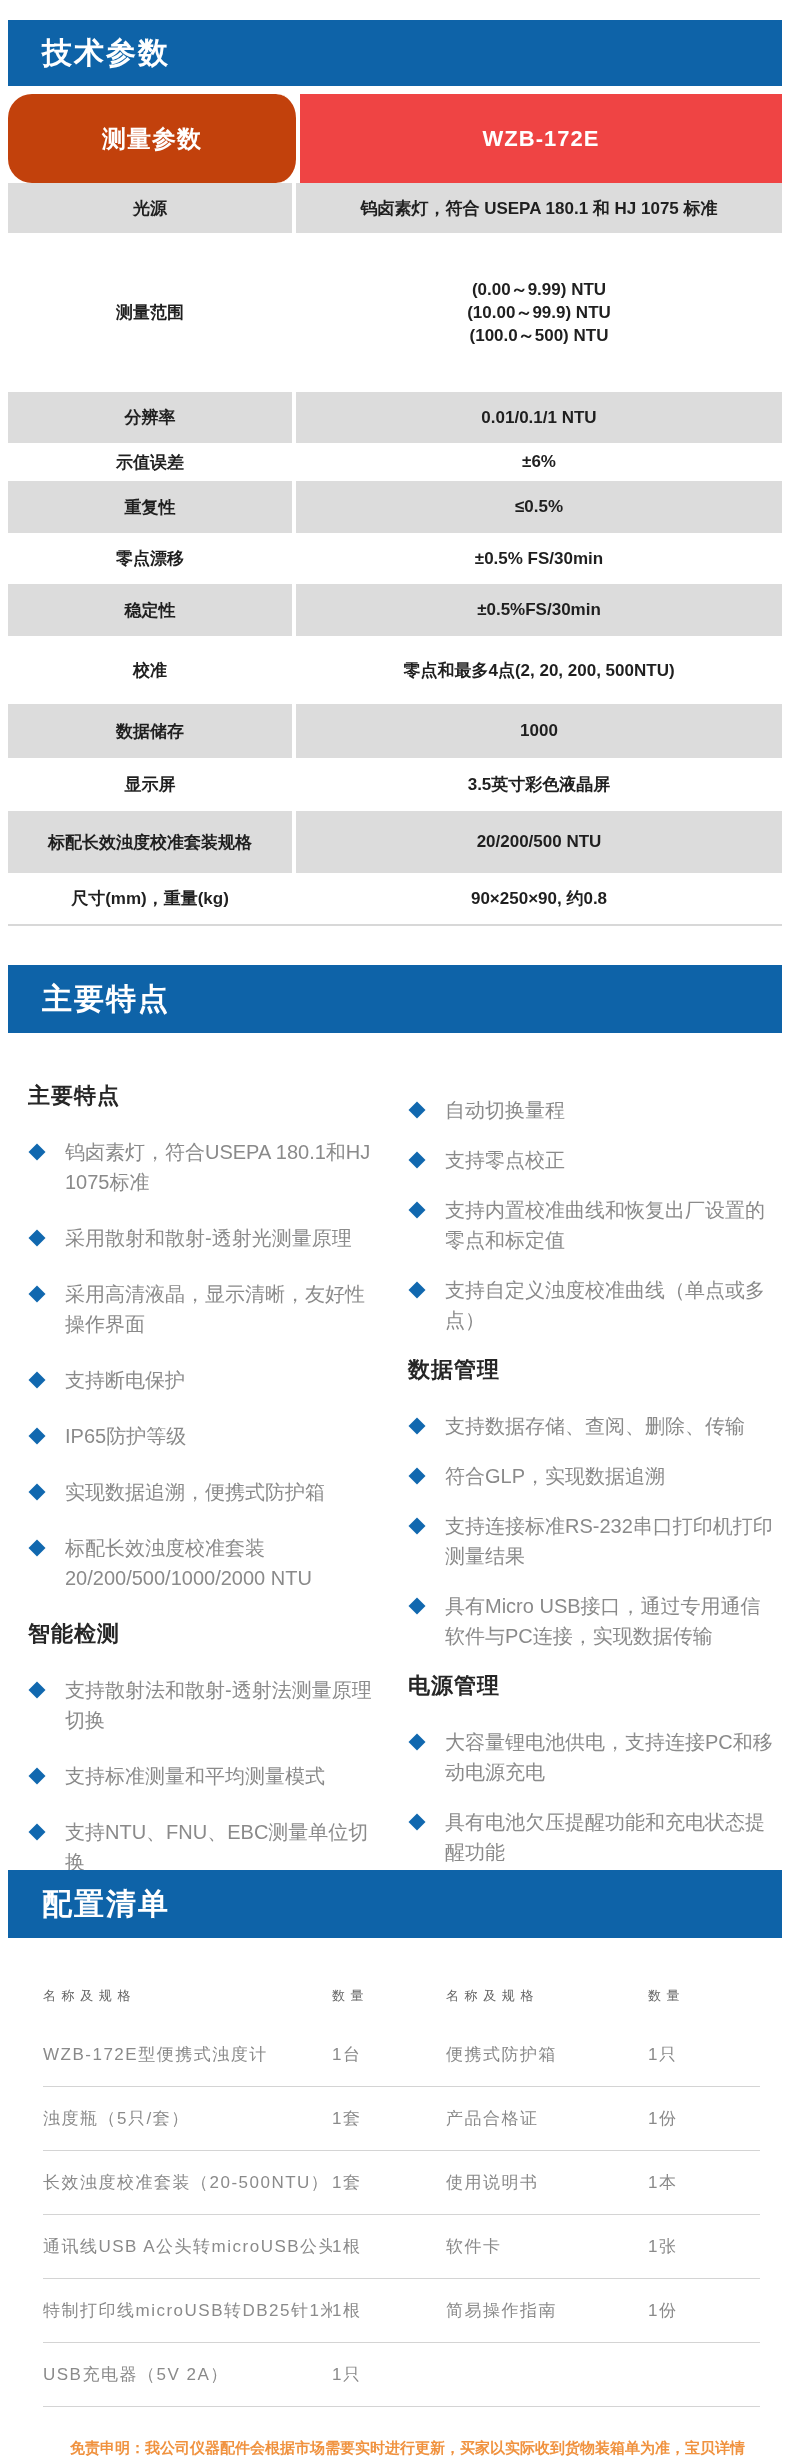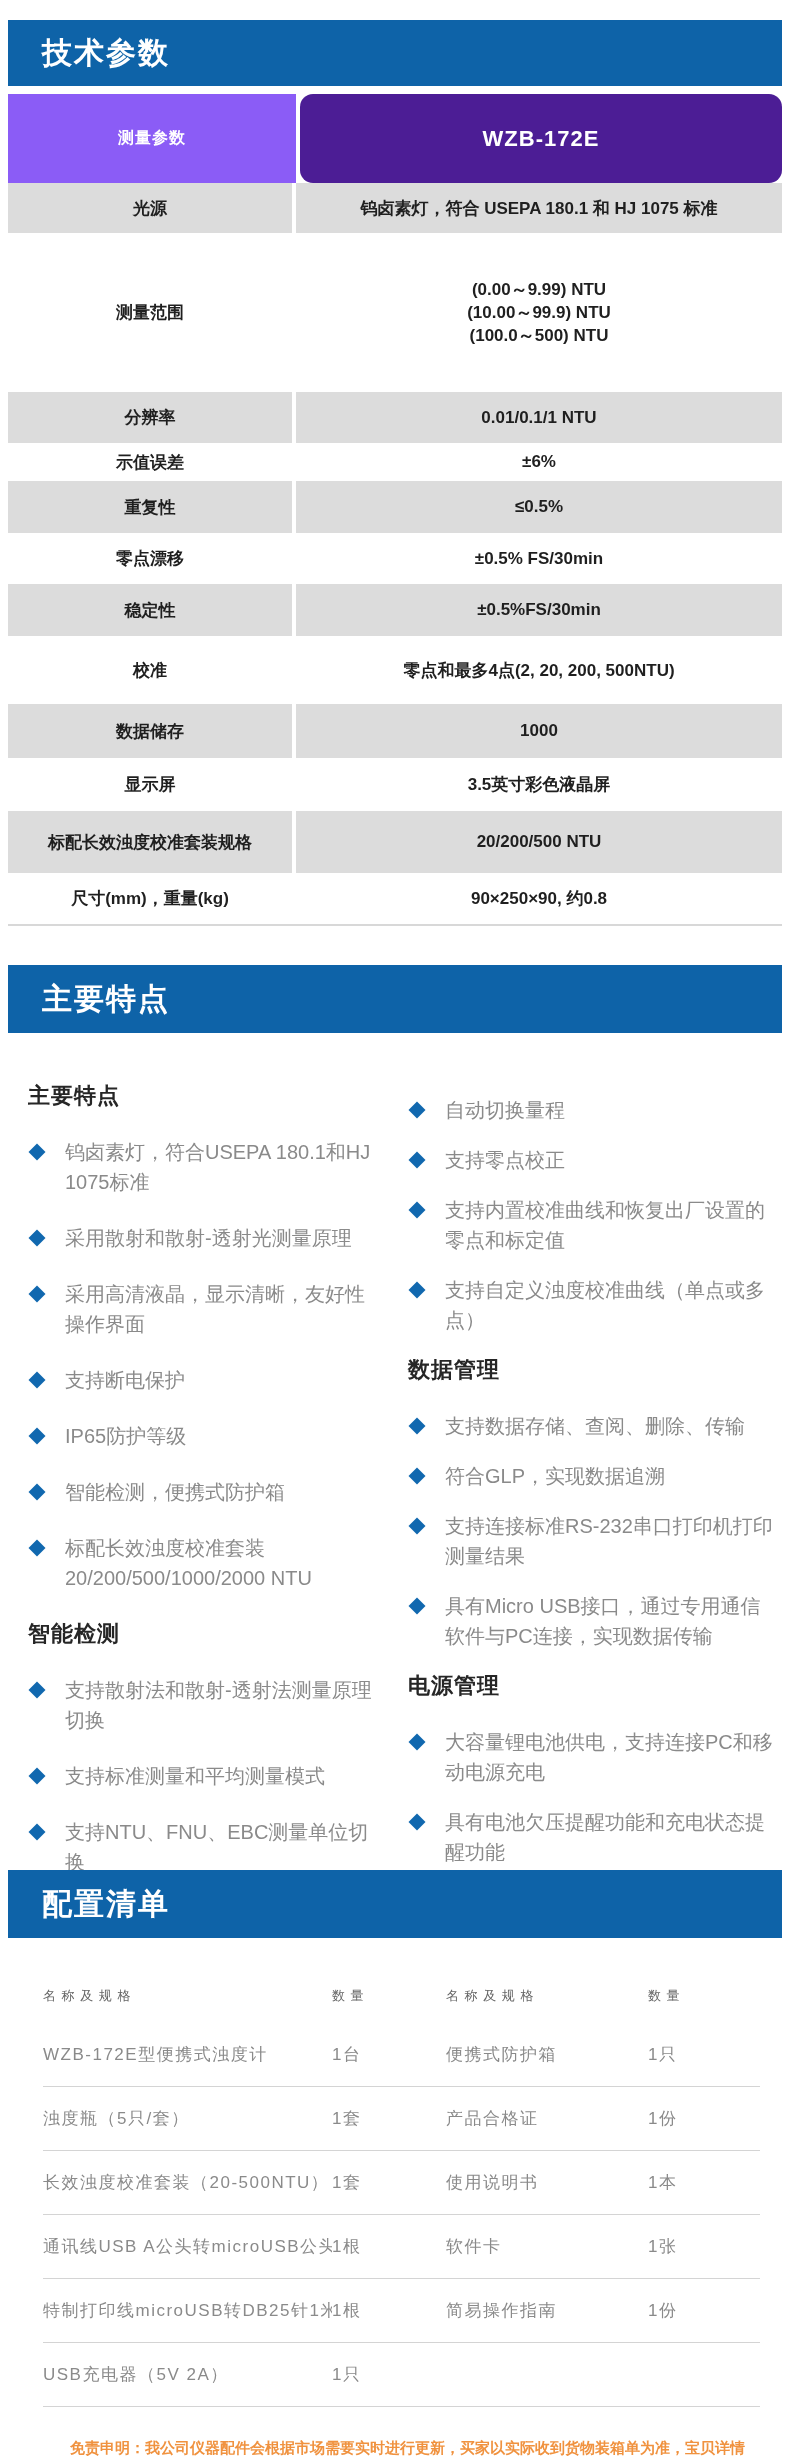--- a/index.html
+++ b/index.html
@@ -22,28 +22,28 @@
     box-sizing:border-box;
     letter-spacing:2px;
   }
   .banner.b1{height:66px;}
   .banner.b2,.banner.b3{height:68px;}
 
   
   .spec{margin:8px 8px 0 8px;border-bottom:2px solid #d8d8d8;}
   .shead{display:flex;height:89px;}
   .shead .hleft{
-    width:288px;background:#8b5cf6;border-right:4px solid #ffffff;
+    width:288px;background:#c2410c;border-right:4px solid #ffffff;
     display:flex;align-items:center;justify-content:center;
-    color:#ffffff;font-size:16px;font-weight:bold;letter-spacing:1px;
+    color:#ffffff;font-size:24px;font-weight:bold;letter-spacing:1px;border-radius:24px;
   }
   .shead .hright{
-    flex:1;background:#4c1d95;
+    flex:1;background:#ef4444;
     display:flex;align-items:center;justify-content:center;
-    color:#ffffff;font-size:22px;font-weight:bold;letter-spacing:1px;border-radius:13px;
+    color:#ffffff;font-size:22px;font-weight:bold;letter-spacing:1px;
   }
   .srow{display:flex;}
   .srow.gray{background:#dcdcdc;}
   .slabel{
     width:288px;border-right:4px solid #ffffff;
     display:flex;align-items:center;justify-content:center;
     font-size:17px;font-weight:bold;color:#1f1f1f;text-align:center;
     padding:14px 6px;box-sizing:border-box;
   }
   .svalue{
@@ -210,21 +210,21 @@
     <div class="feat">
       <span class="diamond"></span>
       <span class="ftext">支持断电保护</span>
     </div>
     <div class="feat">
       <span class="diamond"></span>
       <span class="ftext">IP65防护等级</span>
     </div>
     <div class="feat">
       <span class="diamond"></span>
-      <span class="ftext">智能检测，便携式防护箱</span>
+      <span class="ftext">实现数据追溯，便携式防护箱</span>
     </div>
     <div class="feat">
       <span class="diamond"></span>
       <span class="ftext">标配长效浊度校准套装20/200/500/1000/2000 NTU</span>
     </div>
 
     <h3 class="fhead sub">智能检测</h3>
 
     <div class="feat">
       <span class="diamond"></span>

